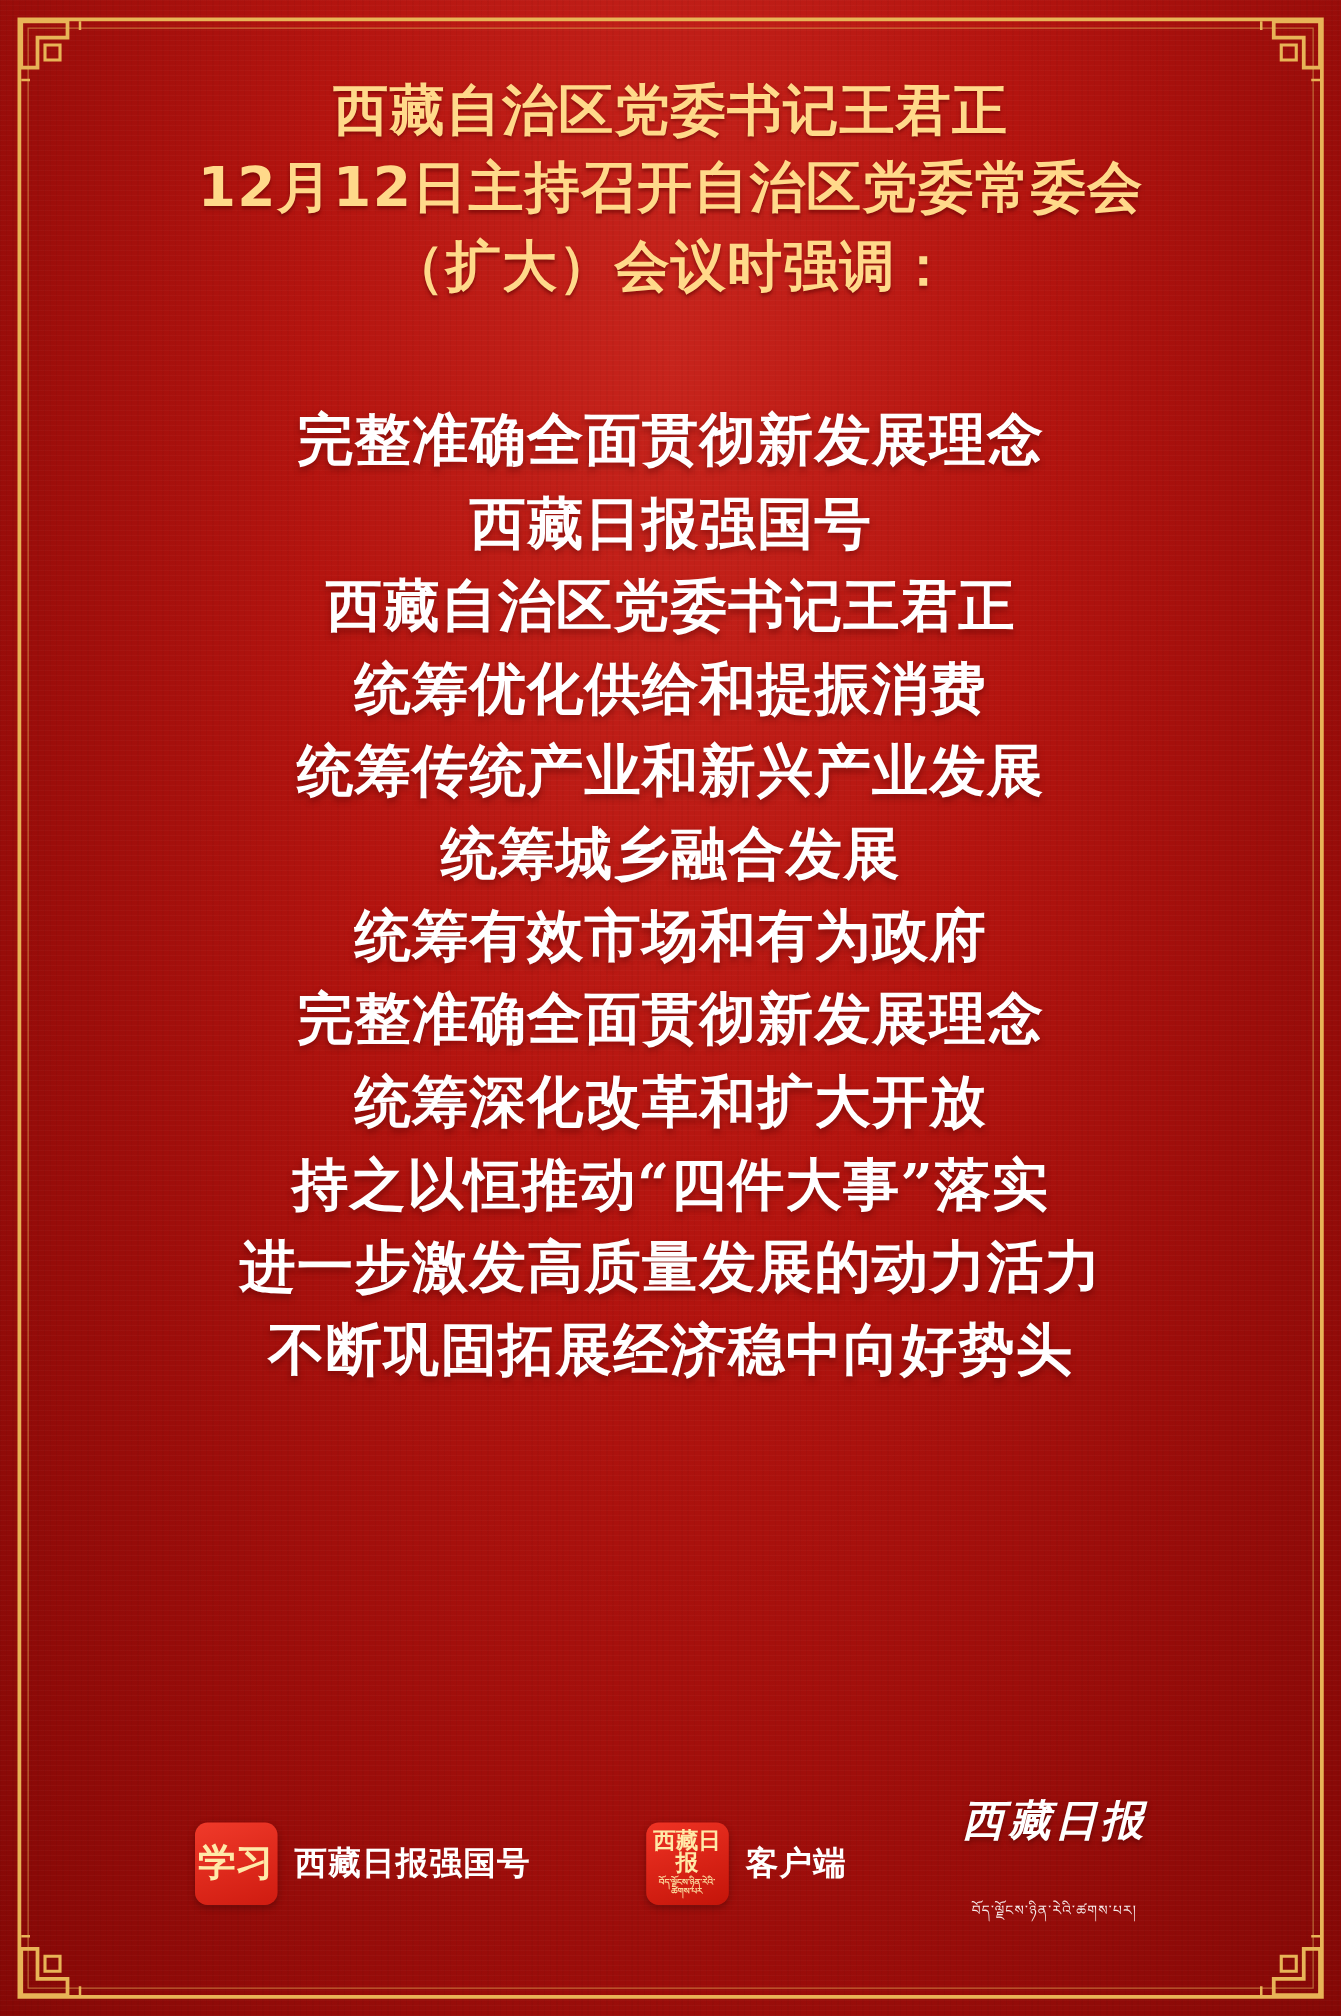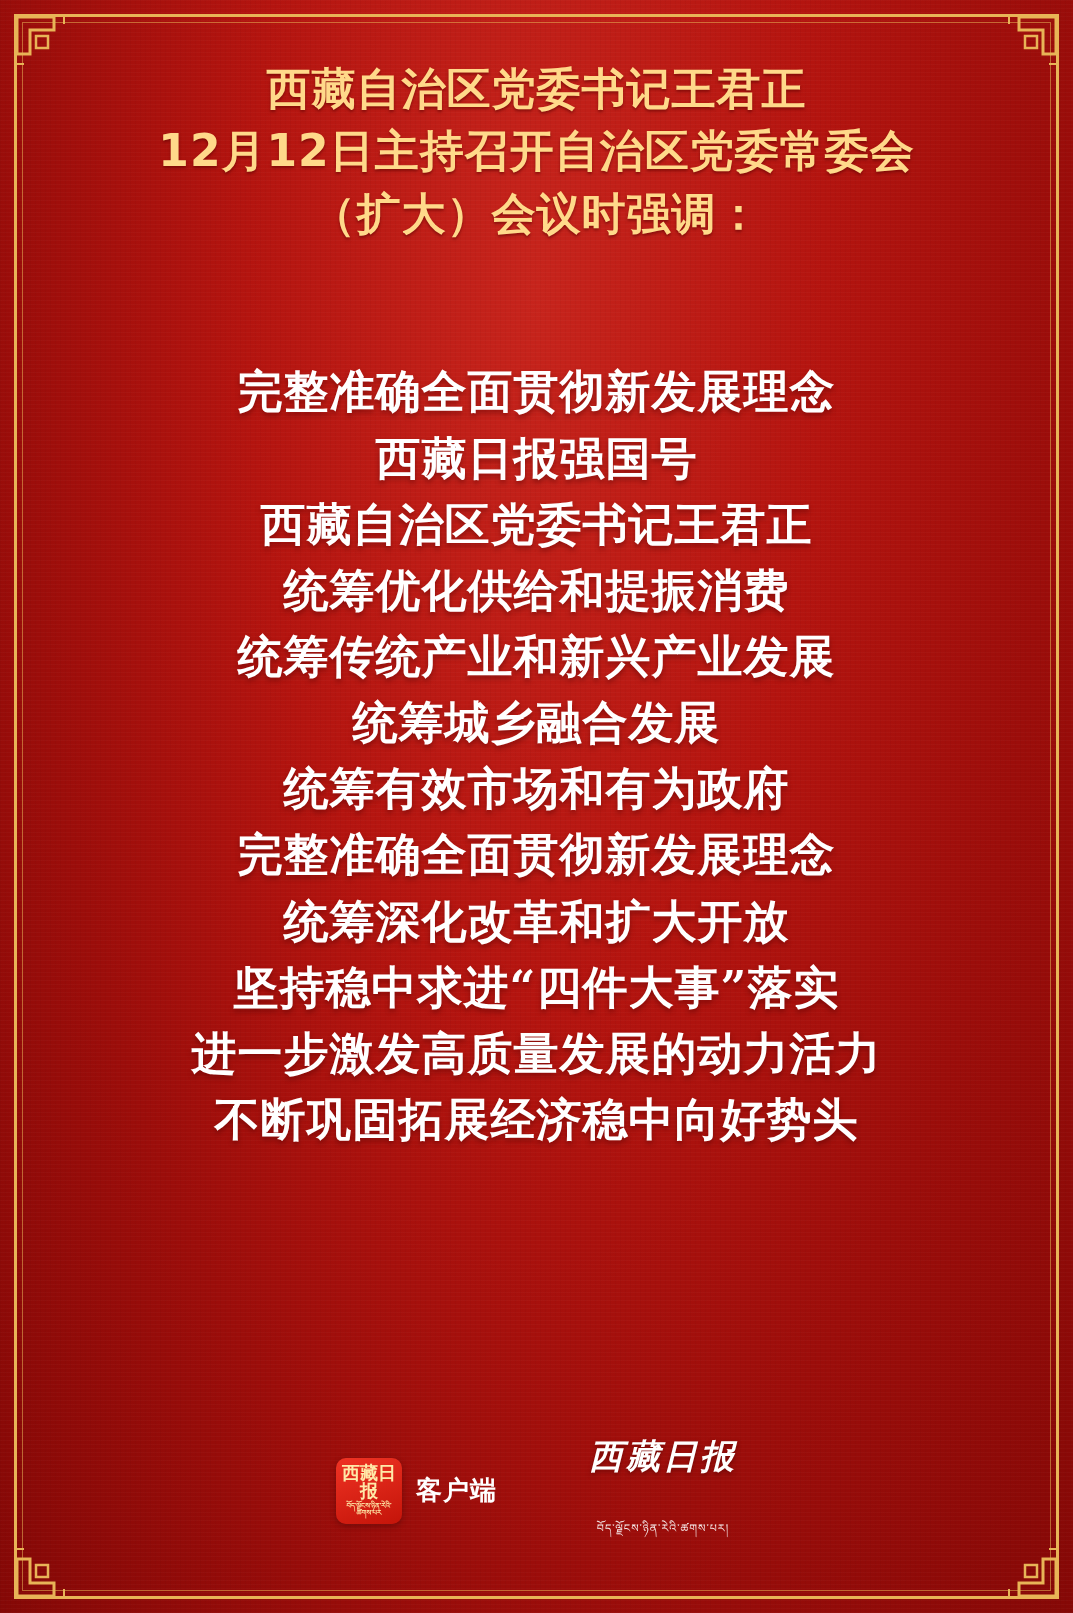--- a/index.html
+++ b/index.html
@@ -78,21 +78,21 @@
     font-weight: 700;
     font-size: 44px;
     line-height: 1.42;
     letter-spacing: 1px;
     text-shadow: 0 2px 3px rgba(90,0,0,0.55);
     max-width: 960px;
   }
   .headline div { white-space: nowrap; }
 
   .slogans {
-    margin-top: 114px;
+    margin-top: 74px;
     text-align: center;
     color: #ffffff;
     font-family: "DejaVu Serif", "Liberation Serif", serif;
     font-weight: 700;
     font-size: 45px;
     line-height: 1.47;
     letter-spacing: 1px;
     text-shadow: 0 3px 5px rgba(80,0,0,0.45);
   }
   .slogans .line { white-space: nowrap; }
@@ -223,29 +223,33 @@
     <div class="slogans">
       <div class="line">完整准确全面贯彻新发展理念</div>
       <div class="line">西藏日报强国号</div>
       <div class="line">西藏自治区党委书记王君正</div>
       <div class="line">统筹优化供给和提振消费</div>
       <div class="line">统筹传统产业和新兴产业发展</div>
       <div class="line">统筹城乡融合发展</div>
       <div class="line">统筹有效市场和有为政府</div>
       <div class="line">完整准确全面贯彻新发展理念</div>
       <div class="line">统筹深化改革和扩大开放</div>
-      <div class="line">坚持稳中求进“四件大事”落实</div>
+      <div class="line">持之以恒推动“四件大事”落实</div>
       <div class="line">进一步激发高质量发展的动力活力</div>
       <div class="line">不断巩固拓展经济稳中向好势头</div>
     </div>
 
   </div>
 
   <div class="footer">
 
+    <div class="brand">
+      <div class="logo-sq">学习</div>
+      <div class="brand-label">西藏日报强国号</div>
+    </div>
 
     <div class="brand">
       <div class="logo-sq red2">
         <span class="cn">西藏日报</span>
         <span class="tb">བོད་ལྗོངས་ཉིན་རེའི་ཚགས་པར</span>
       </div>
       <div class="brand-label">客户端</div>
     </div>
 
     <div class="calligraphy">

